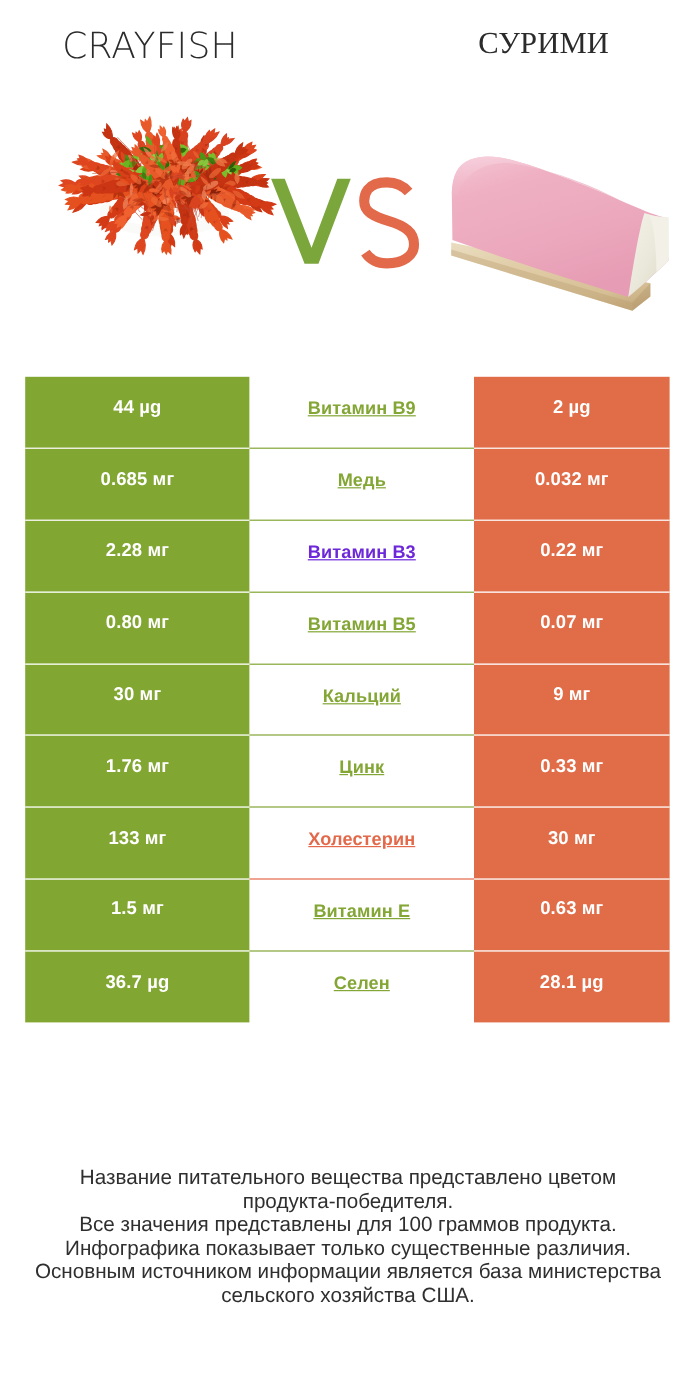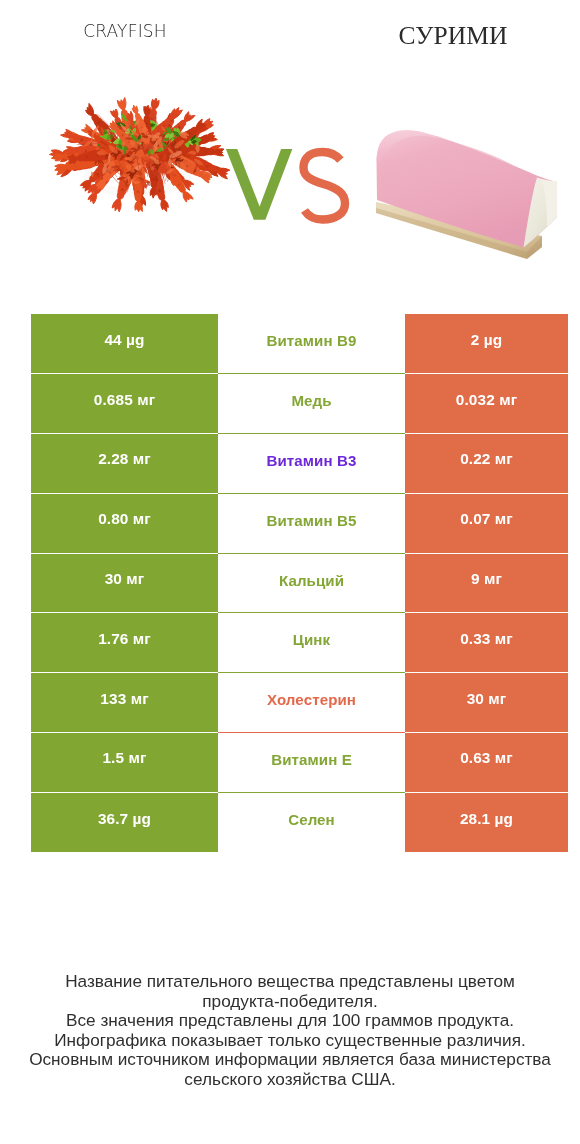--- a/index.html
+++ b/index.html
@@ -1,35 +1,35 @@
 <!DOCTYPE html>
 <html><head>
 <meta charset="utf-8">
 <title>Crayfish vs Сурими</title>
 <style>
   html,body{margin:0;padding:0;}
   body{width:580px;height:1144px;background:#fff;font-family:"Liberation Sans",sans-serif;overflow:hidden;position:relative;}
   .page{width:580px;height:1144px;position:relative;background:#fff;}
   .hero{position:relative;height:290px;}
   .title{position:absolute;top:21px;color:#2b2b2b;text-align:center;}
-  #title-left{left:25px;width:200px;font-size:17px;letter-spacing:0.2px;font-weight:200;font-family:"DejaVu Sans",sans-serif;}
+  #title-left{left:25px;width:200px;font-size:30px;letter-spacing:0.2px;font-weight:200;font-family:"DejaVu Sans",sans-serif;}
   #title-right{left:353px;width:200px;font-size:25.5px;letter-spacing:0.1px;font-weight:400;font-family:Liberation Serif, serif;}
   .photo{position:absolute;}
   #photo-right{left:365px;top:105px;}
   #photo-left{left:40px;top:85px;}
   .vs{position:absolute;left:0;top:0;}
   .vs .v{fill:#7ba63c;}
   .vs .s{fill:none;stroke:#e2694a;stroke-width:8.4;stroke-linecap:butt;stroke-linejoin:round;}
-  table.nutrition{position:absolute;left:31px;top:314px;border-collapse:collapse;width:537px;table-layout:fixed;}
+  table.nutrition{position:absolute;left:21px;top:314px;border-collapse:collapse;width:537px;table-layout:fixed;}
   td{height:59.8px;box-sizing:border-box;padding:0;text-align:center;vertical-align:middle;font-size:15.4px;letter-spacing:0.1px;}
   td.left{width:179px;background:#82a632;color:#fff;font-weight:bold;border-bottom:1.6px solid #fff;}
   td span{display:block;position:relative;top:-4px;}
   td.right{width:156px;background:#e06c48;color:#fff;font-weight:bold;border-bottom:1.6px solid #fff;}
   td.mid{width:179px;background:#fff;font-weight:bold;font-size:15.1px;border-bottom:1.2px solid #82a632;}
-  td.mid span{top:-3px;}
+  td.mid span{top:-3px;text-decoration:underline;}
   tr:last-child td{border-bottom:none;}
   
   .footer{position:absolute;left:0;top:972px;width:580px;text-align:center;font-size:17.2px;line-height:19.6px;color:#2f2f2f;white-space:nowrap;}
 </style>
 </head>
 <body>
 
 <div class="page">
   <div class="hero">
     <div class="title" id="title-left">CRAYFISH</div>
@@ -1700,20 +1700,20 @@
           <td class="mid" style="color: rgb(131, 166, 53); border-bottom-color: rgb(131, 166, 53);">
             <span>Селен</span>
           </td>
           <td class="right">
             <span>28.1 µg</span>
           </td>
         </tr>
       </tbody>
     </table>
   <div class="footer">
-      <div>Название питательного вещества представлены цветом</div>
+      <div>Название питательного вещества представлено цветом</div>
       <div>продукта-победителя.</div>
       <div>Все значения представлены для 100 граммов продукта.</div>
       <div>Инфографика показывает только существенные различия.</div>
       <div>Основным источником информации является база министерства</div>
       <div>сельского хозяйства США.</div>
     </div>
 </div>
 
 </body></html>

